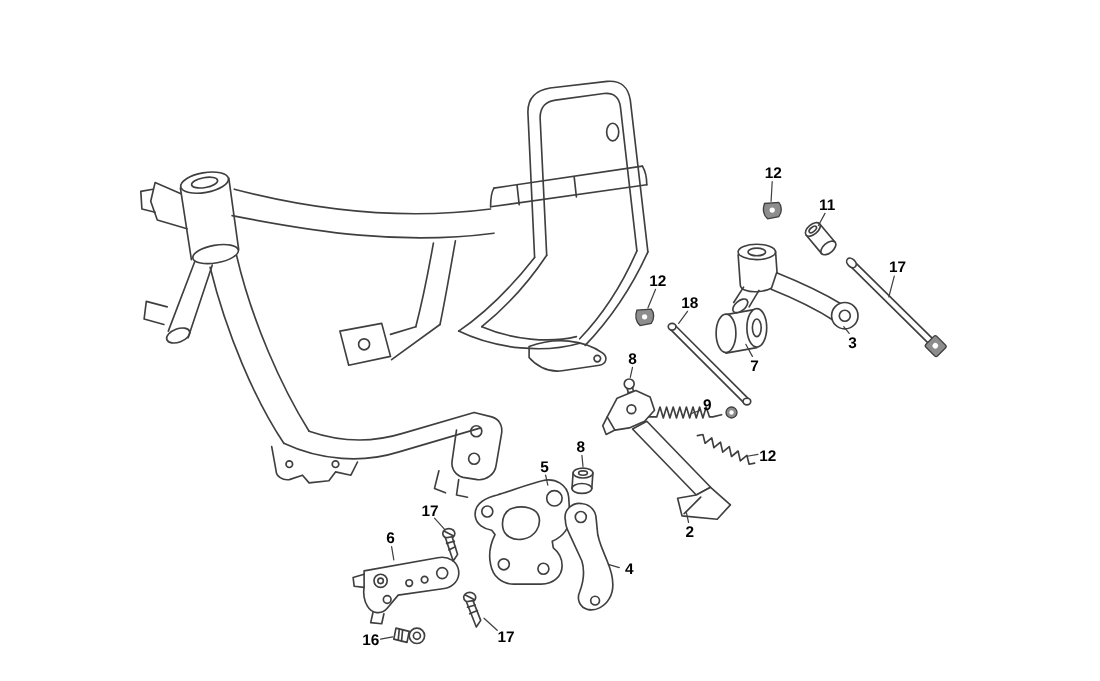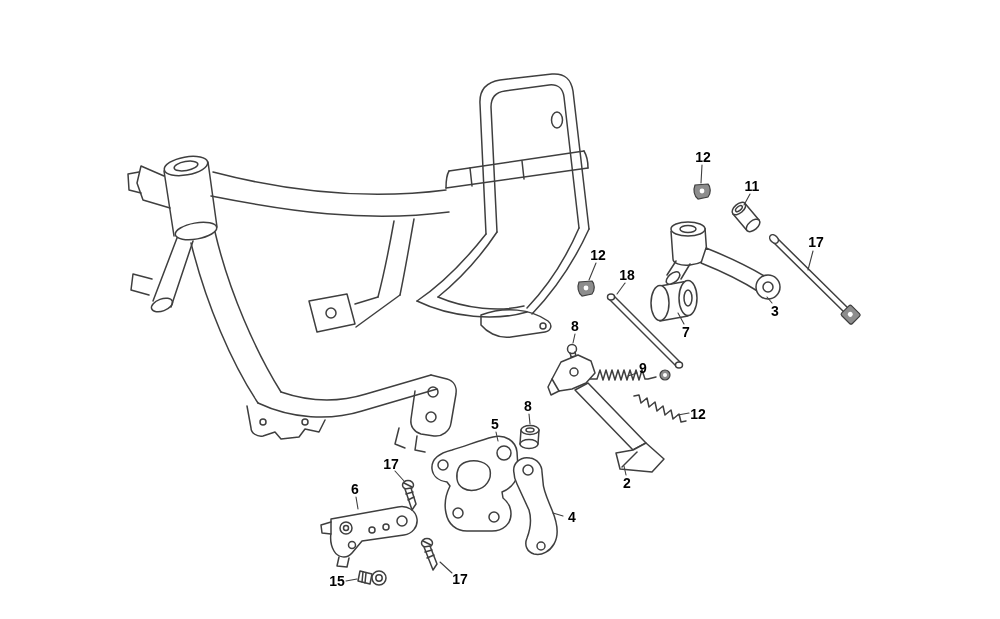--- a/index.html
+++ b/index.html
@@ -289,16 +289,16 @@
     <div class="lbl" style="left:575px;top:326px">8</div>
     <div class="lbl" style="left:643px;top:368px">9</div>
     <div class="lbl" style="left:698px;top:414px">12</div>
     <div class="lbl" style="left:627px;top:483px">2</div>
     <div class="lbl" style="left:528px;top:406px">8</div>
     <div class="lbl" style="left:495px;top:424px">5</div>
     <div class="lbl" style="left:572px;top:517px">4</div>
     <div class="lbl" style="left:355px;top:489px">6</div>
     <div class="lbl" style="left:391px;top:464px">17</div>
     <div class="lbl" style="left:460px;top:579px">17</div>
-    <div class="lbl" style="left:337px;top:581px">15</div>
+    <div class="lbl" style="left:337px;top:581px">16</div>
   </div>
 
 </div>
 
 </body></html>

